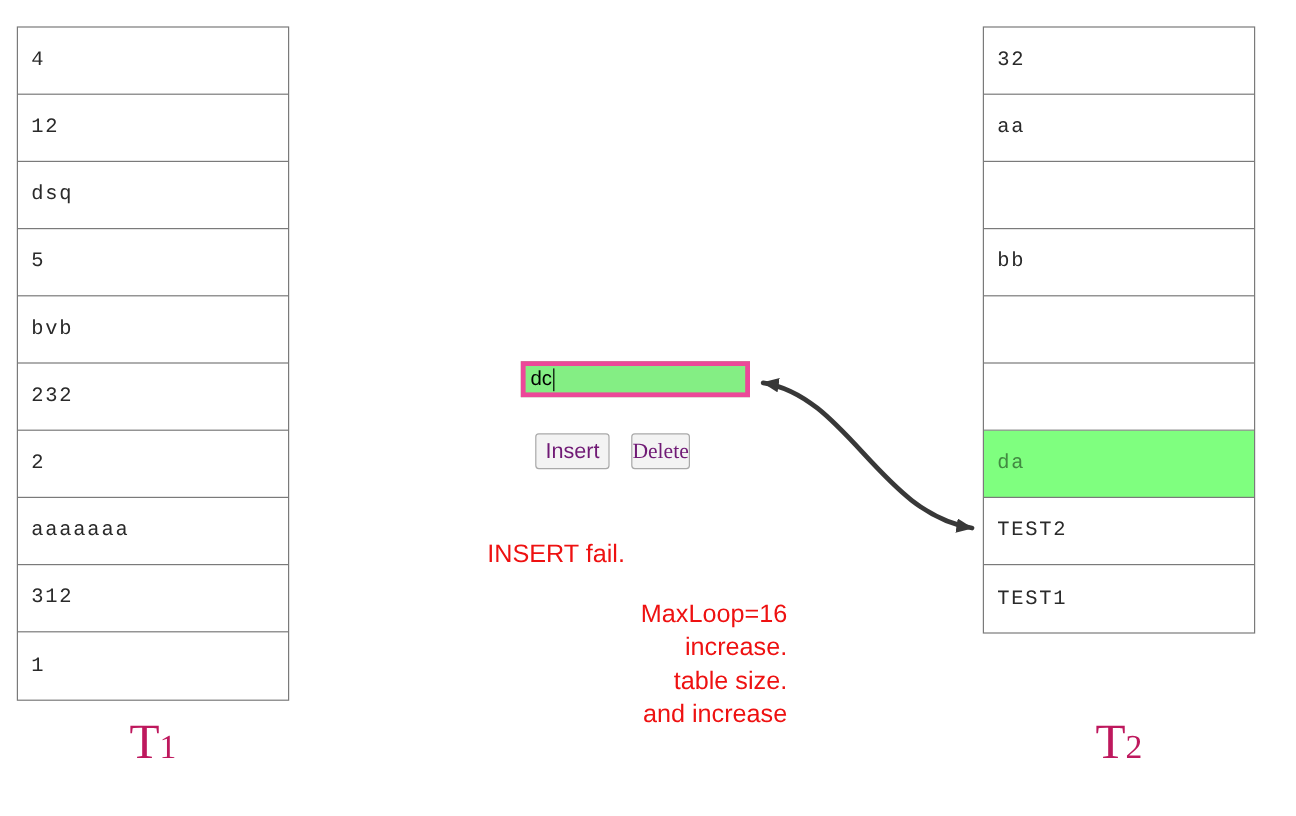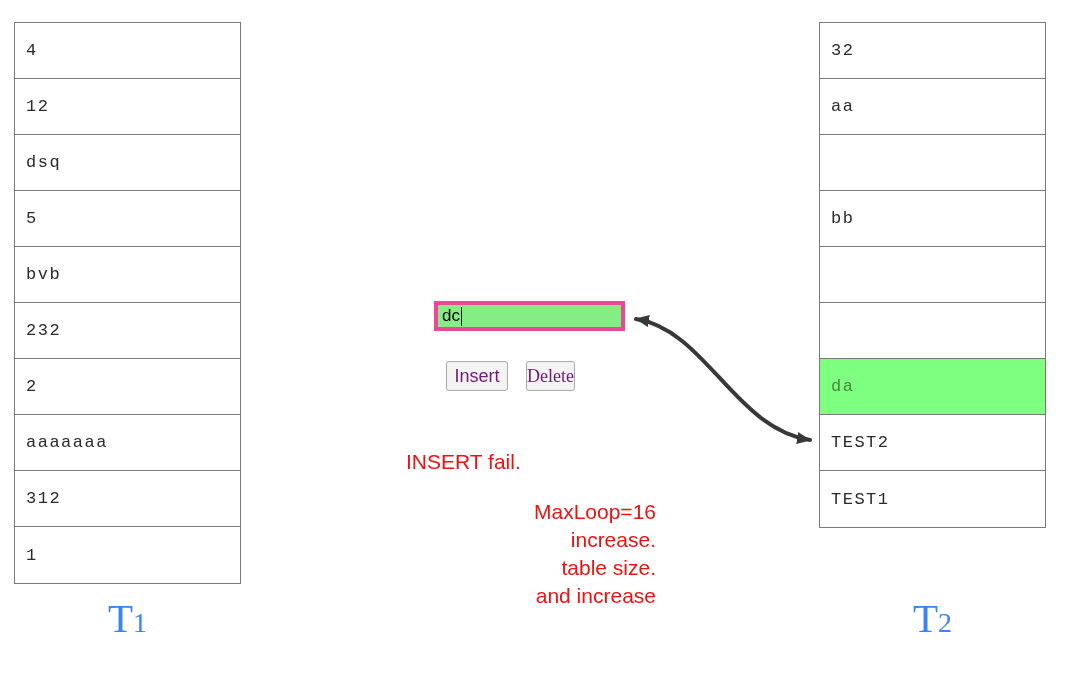--- a/index.html
+++ b/index.html
@@ -50,21 +50,21 @@
     color: var(--highlight_text);
   }
 
   
   .table-label {
     position: absolute;
     top: 598px;
     width: 227px;
     text-align: center;
     font-family: "Liberation Serif", serif;
-    color: #3b82f6;
+    color: #be185d;
     white-space: nowrap;
   }
   .table-label.t1 { left: 14px; }
   .table-label.t2 { left: 819px; }
   .table-label .t-main { font-size: 41px; line-height: 1; }
   .table-label .t-sub  { font-size: 28px; line-height: 1; }
 
   
   .key-input {
     position: absolute;

